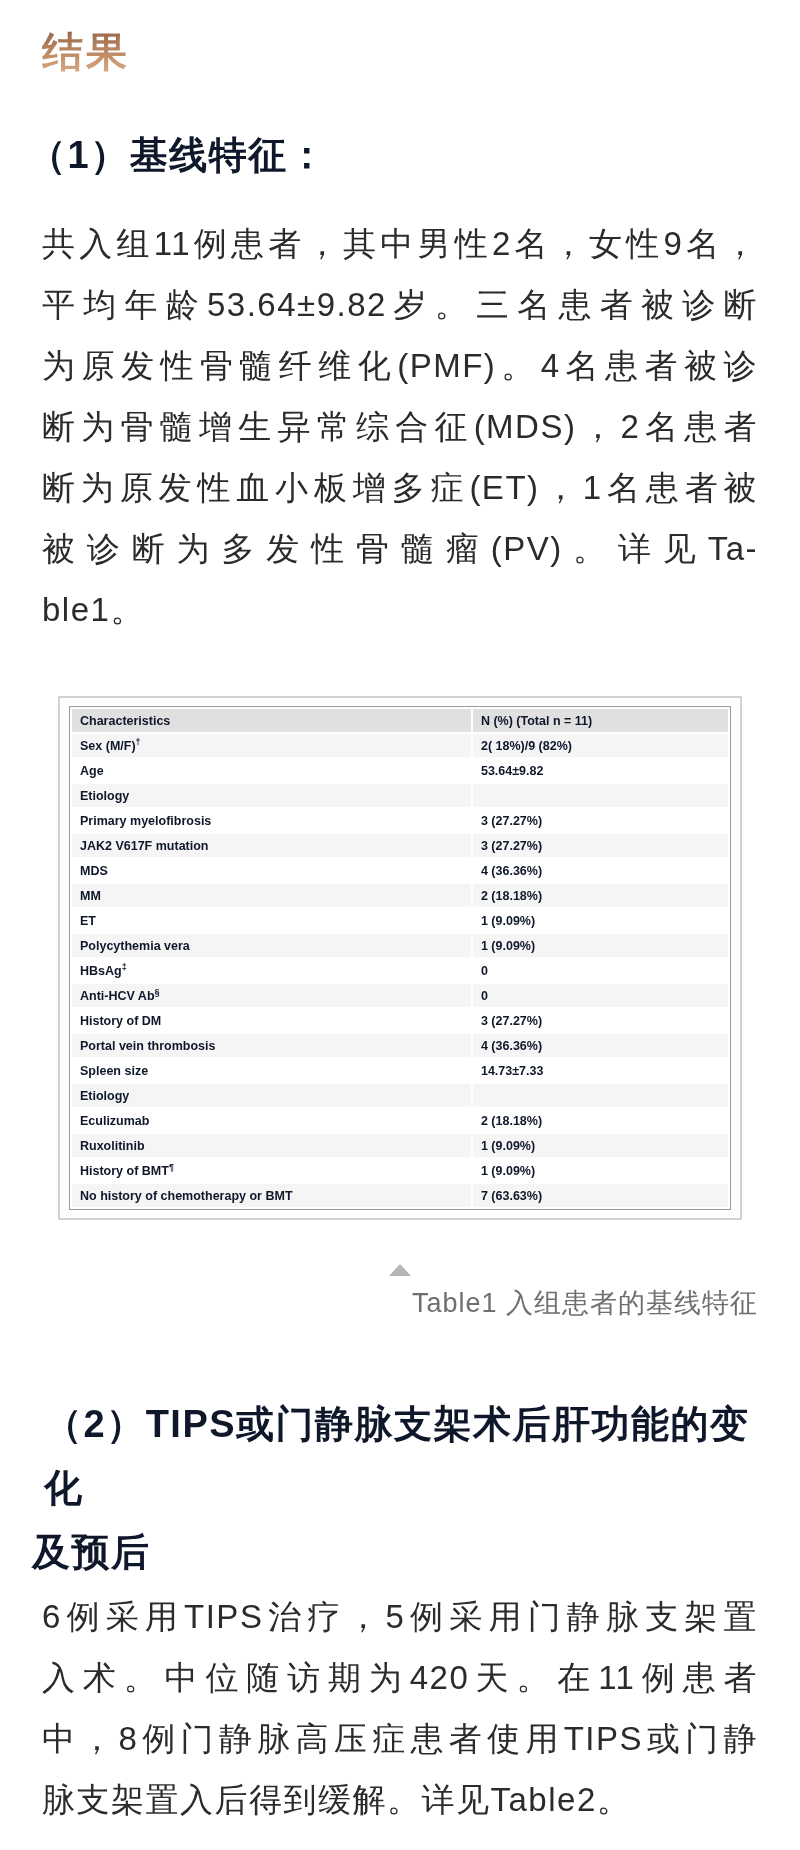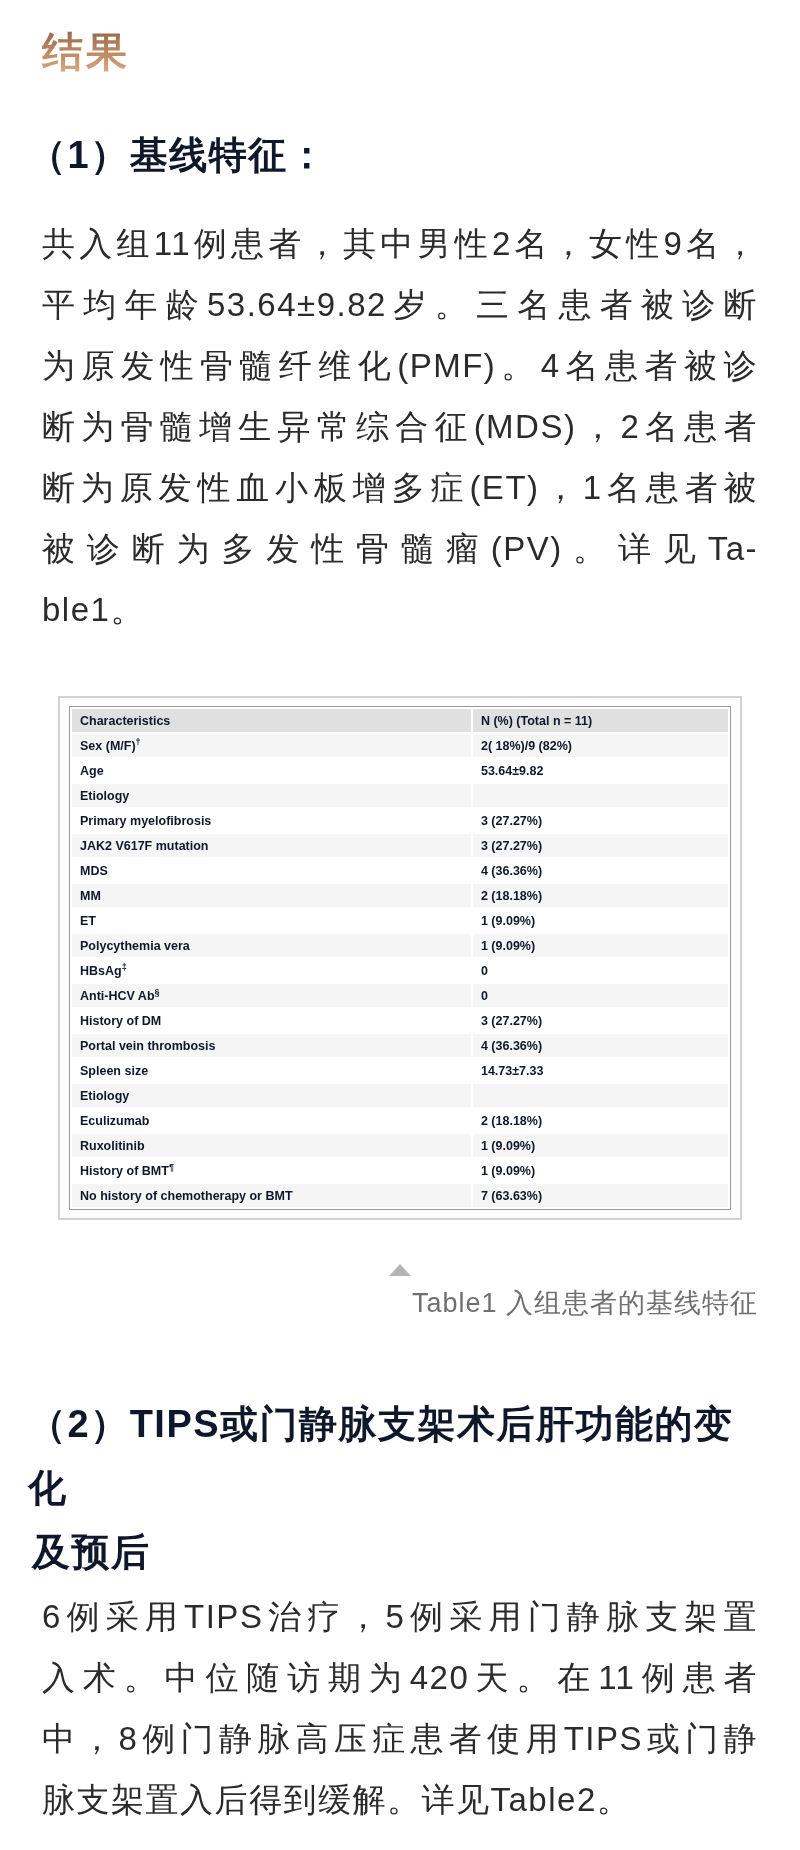--- a/index.html
+++ b/index.html
@@ -16,21 +16,21 @@
     font-size:41px;font-weight:700;line-height:1.1;letter-spacing:3px;
     background:linear-gradient(180deg,#96674a 0%,#c08d66 55%,#ddac86 100%);
     -webkit-background-clip:text;background-clip:text;color:transparent;
   }
 
   
   .sec-heading{color:#0f172a;font-weight:700;font-size:38px;letter-spacing:1.5px;}
   .sec-heading .hline{line-height:64px;}
   .heading-1{margin-top:48px;margin-left:-14px;}
   .heading-2{margin-top:72px;margin-left:-14px;}
-  .heading-2 .hline:first-child{margin-left:0;}
+  .heading-2 .hline:first-child{margin-left:16px;}
   .heading-2 .hline:last-child{margin-left:4px;}
 
   
   .para{font-size:33px;color:#2b2b2b;letter-spacing:1.5px;}
   .para .line{line-height:61px;height:61px;overflow:hidden;}
   .para .jl{text-align:justify;text-align-last:justify;}
   .para-1{margin-top:26px;}
   .para-2{margin-top:2px;}
 
   

